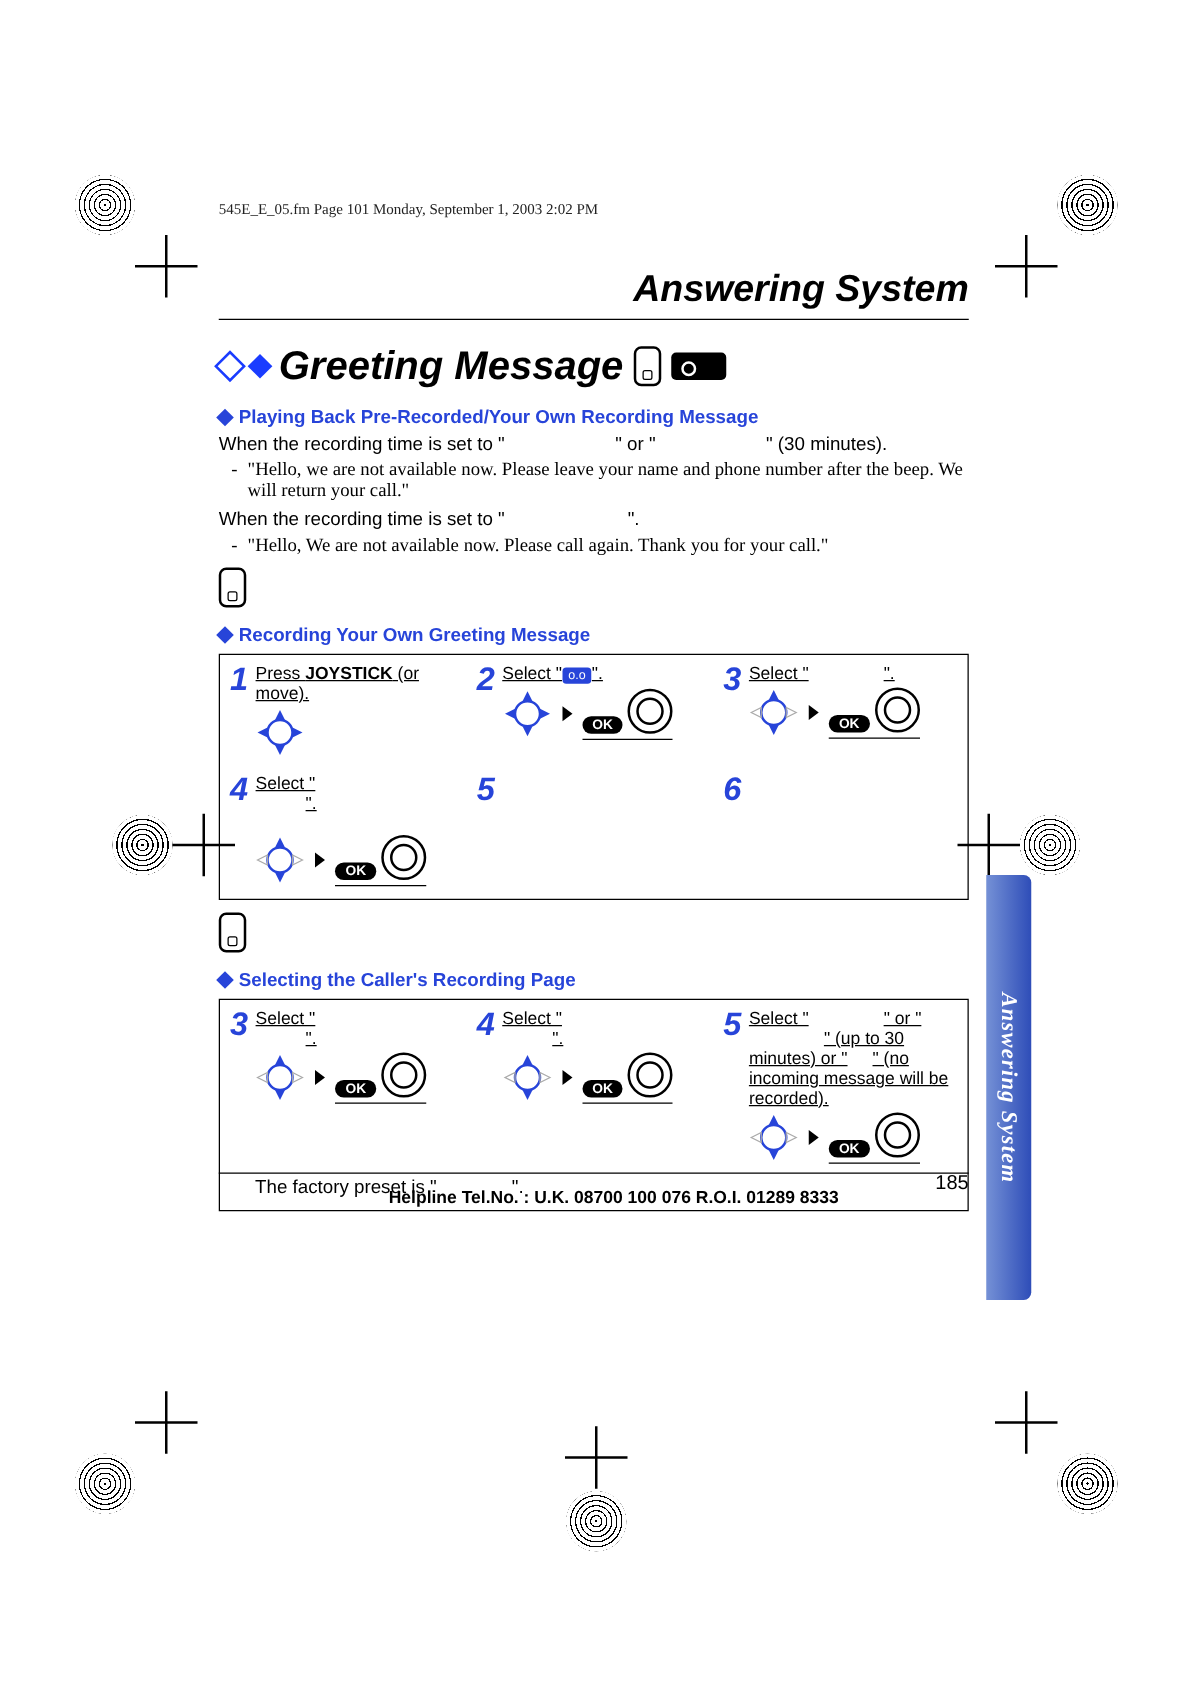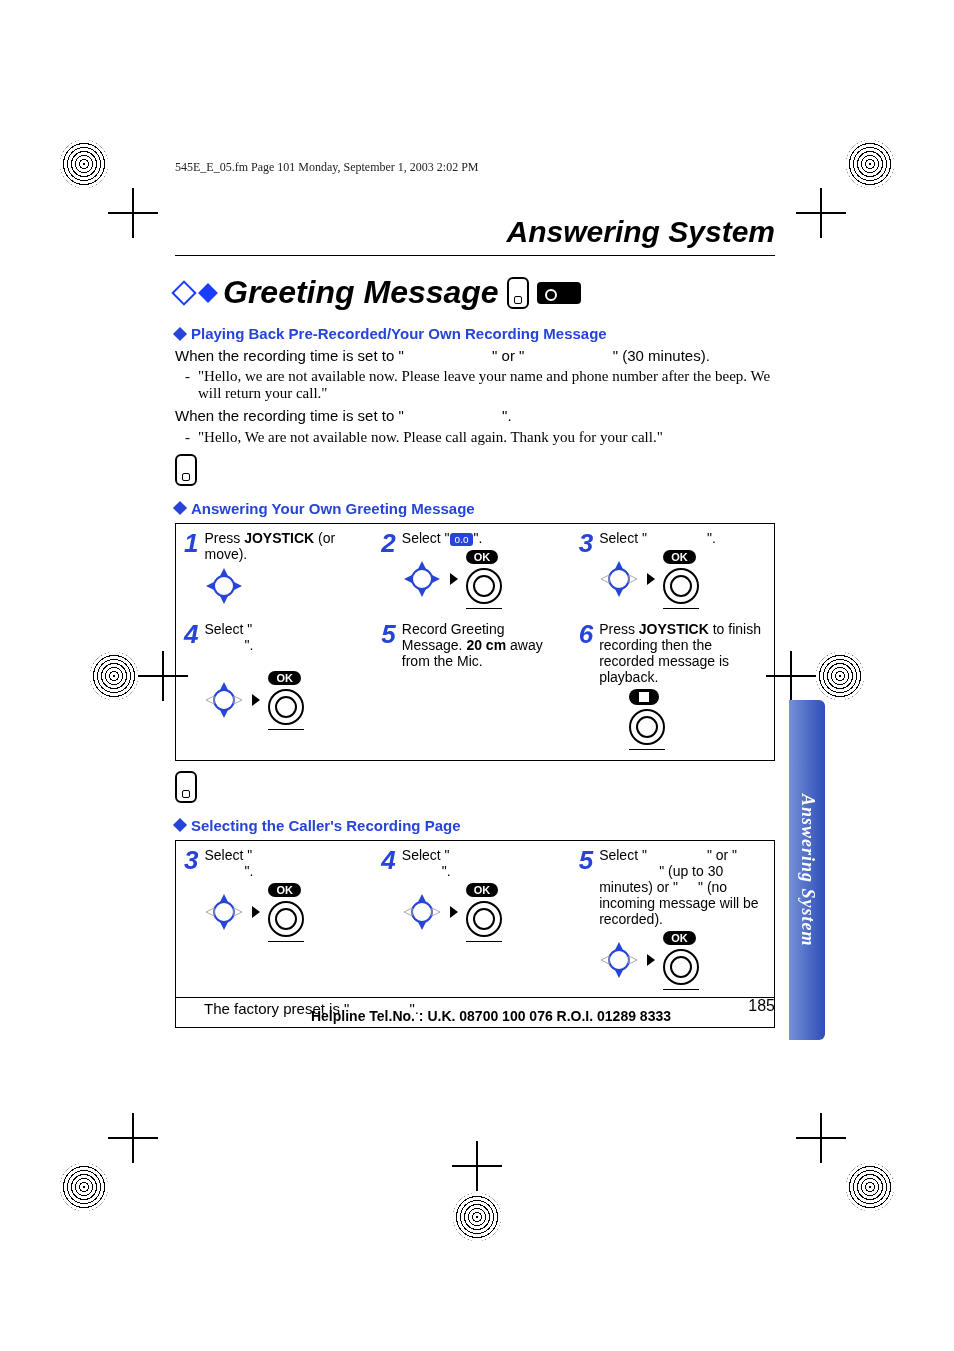--- a/index.html
+++ b/index.html
@@ -85,28 +85,28 @@
   .dash-item { display:flex; gap:8px; font-family:"Times New Roman",serif; font-size:15px; margin:2px 0 2px 10px; }
   .dash-item .dash{flex:0 0 auto}
   .steps-box {
     border: 0.5px solid #000; margin-top:6px; padding: 6px 8px 10px;
   }
   .steps-grid {
     display:grid; grid-template-columns: 1fr 1fr 1fr; column-gap:10px; row-gap:12px;
   }
   .step { display:flex; gap:6px; font-size:14px; }
   .step .num { font-size:26px; font-style:italic; font-weight:bold; line-height:1; color:#2744d9; }
-  .step .txt { flex:1; }
+  .step .txt { flex:1;text-decoration:underline; }
   .controls { display:flex; align-items:center; gap:8px; margin-top:4px; margin-left:20px; }
   .joystick {
     width:40px;height:40px; position:relative; display:inline-block;
   }
   .joystick svg{width:40px;height:40px;display:block}
   .arrow-r { width:0;height:0;border-top:6px solid transparent;border-bottom:6px solid transparent;border-left:8px solid #000; }
-  .ok-stack{display:flex;flex-direction:column;align-items:flex-start;gap:4px;border-bottom:1px solid #000;padding-bottom:4px;}
+  .ok-stack{display:flex;flex-direction:row;align-items:flex-end;gap:4px;border-bottom:1px solid #000;padding-bottom:4px;}
   .ok-pill{background:#000;color:#fff;border-radius:10px;font-size:11px;font-weight:bold;padding:1px 8px;}
   .circ-btn{width:32px;height:32px;border:2px solid #000;border-radius:50%;display:flex;align-items:center;justify-content:center;}
   .circ-btn .inner{width:18px;height:18px;border:2px solid #000;border-radius:50%;}
   .stop-pill{background:#000;color:#fff;border-radius:10px;padding:3px 10px;display:flex;align-items:center;justify-content:center;}
   .stop-pill .sq{width:10px;height:10px;background:#fff;}
   .tape-badge{display:inline-block;background:#2744d9;color:#fff;border-radius:3px;font-size:10px;padding:1px 5px;}
   .sidetab {
     position:absolute; right:-50px; top:540px; width:36px; height:340px;
     background: linear-gradient(90deg,#7591d6 0%, #2e4db8 100%);
     border-top-right-radius:6px;border-bottom-right-radius:6px;
@@ -195,21 +195,21 @@
       <span class="dash">-</span>
       <span>"Hello, We are not available now. Please call again. Thank you for your call."</span>
     </div>
 
     <div style="margin-top:8px">
         <div class="ico-handset"></div>
       </div>
 
     <div class="subhead">
       <div class="sdiamond"></div>
-      <span>Answering Your Own Greeting Message</span>
+      <span>Recording Your Own Greeting Message</span>
     </div>
 
     <div class="steps-box">
       <div class="steps-grid">
 
         <div class="step">
           <div class="num">1</div>
           <div class="txt">
             <span>Press </span><b>JOYSTICK</b><span> (or move).</span>
             <div class="controls" style="margin-left:0">
@@ -296,40 +296,24 @@
                 <span class="circ-btn">
                     <span class="inner"></span>
                   </span>
               </span>
             </div>
           </div>
         </div>
 
         <div class="step">
           <div class="num">5</div>
-          <div class="txt">
-            <span>Record Greeting Message. </span><b>20 cm</b><span> away from the Mic.</span>
-          </div>
         </div>
 
         <div class="step">
           <div class="num">6</div>
-          <div class="txt">
-            <span>Press </span><b>JOYSTICK</b><span>  to finish recording then the recorded message is playback.</span>
-            <div class="controls" style="margin-left:30px">
-              <span class="ok-stack">
-                <span class="stop-pill">
-                    <span class="sq"></span>
-                  </span>
-                <span class="circ-btn">
-                    <span class="inner"></span>
-                  </span>
-              </span>
-            </div>
-          </div>
         </div>
       </div>
     </div>
 
     <div style="margin-top:10px">
         <div class="ico-handset"></div>
       </div>
 
     <div class="subhead">
       <div class="sdiamond"></div>

